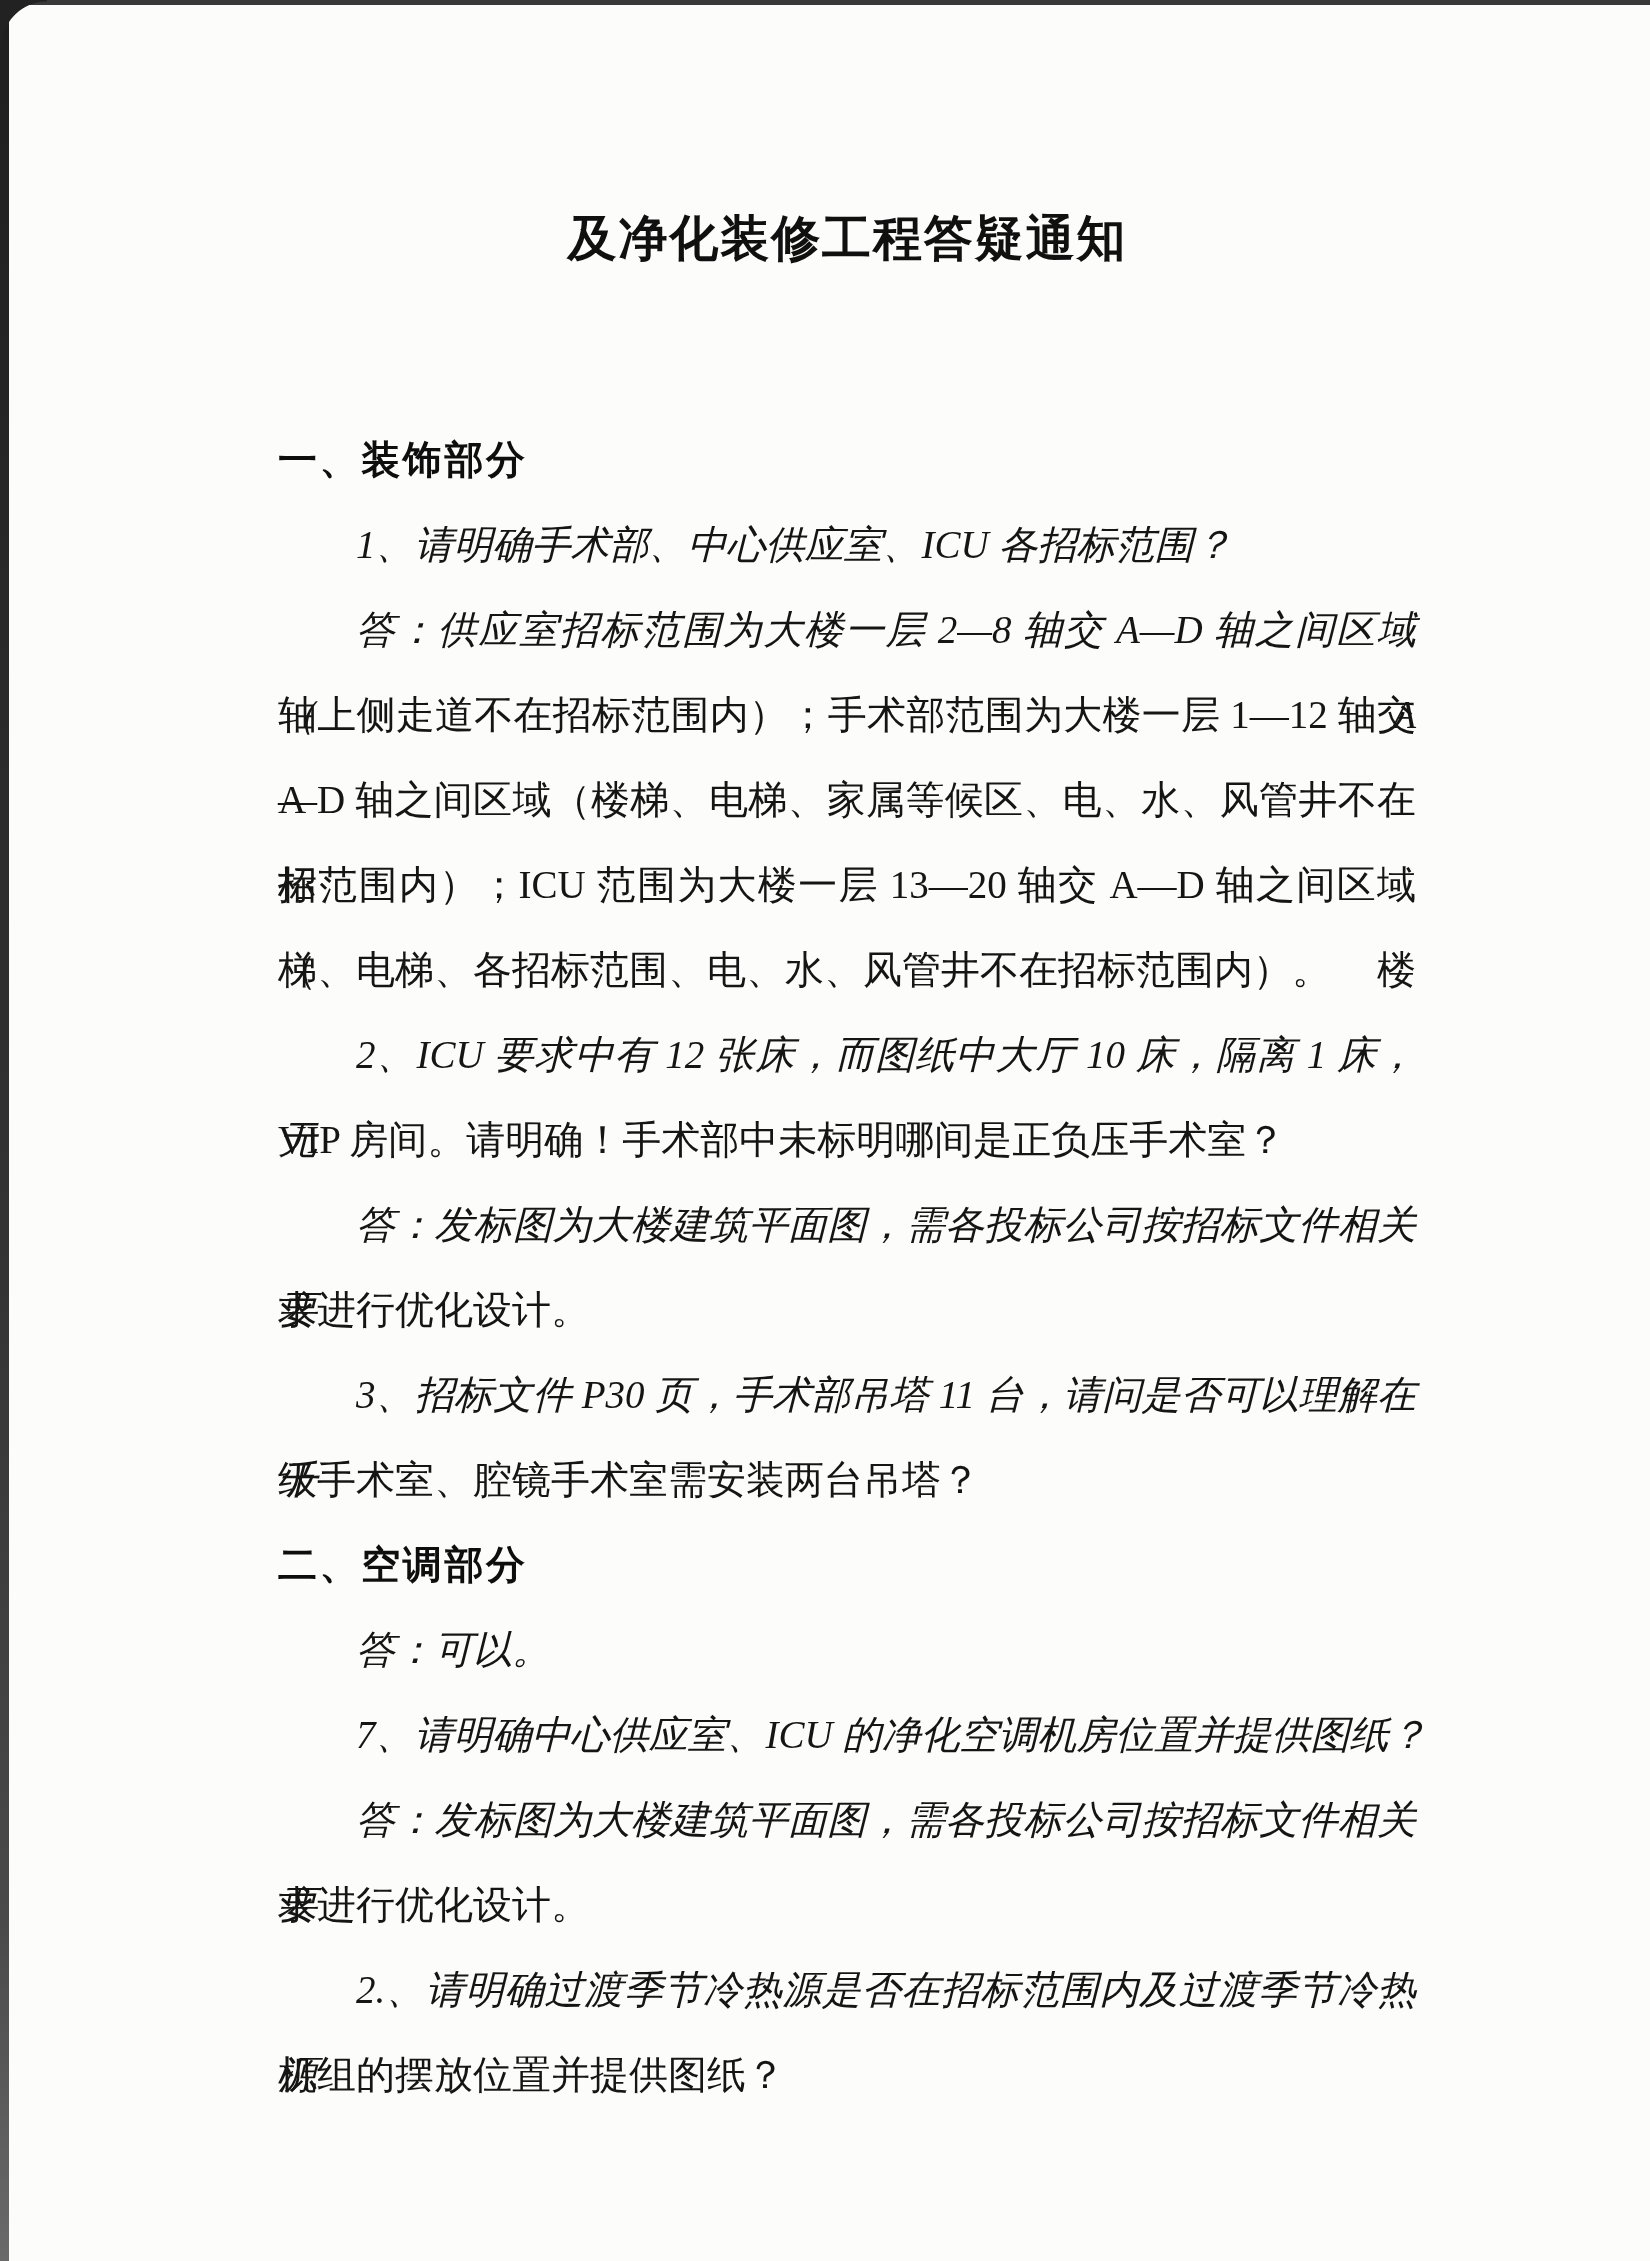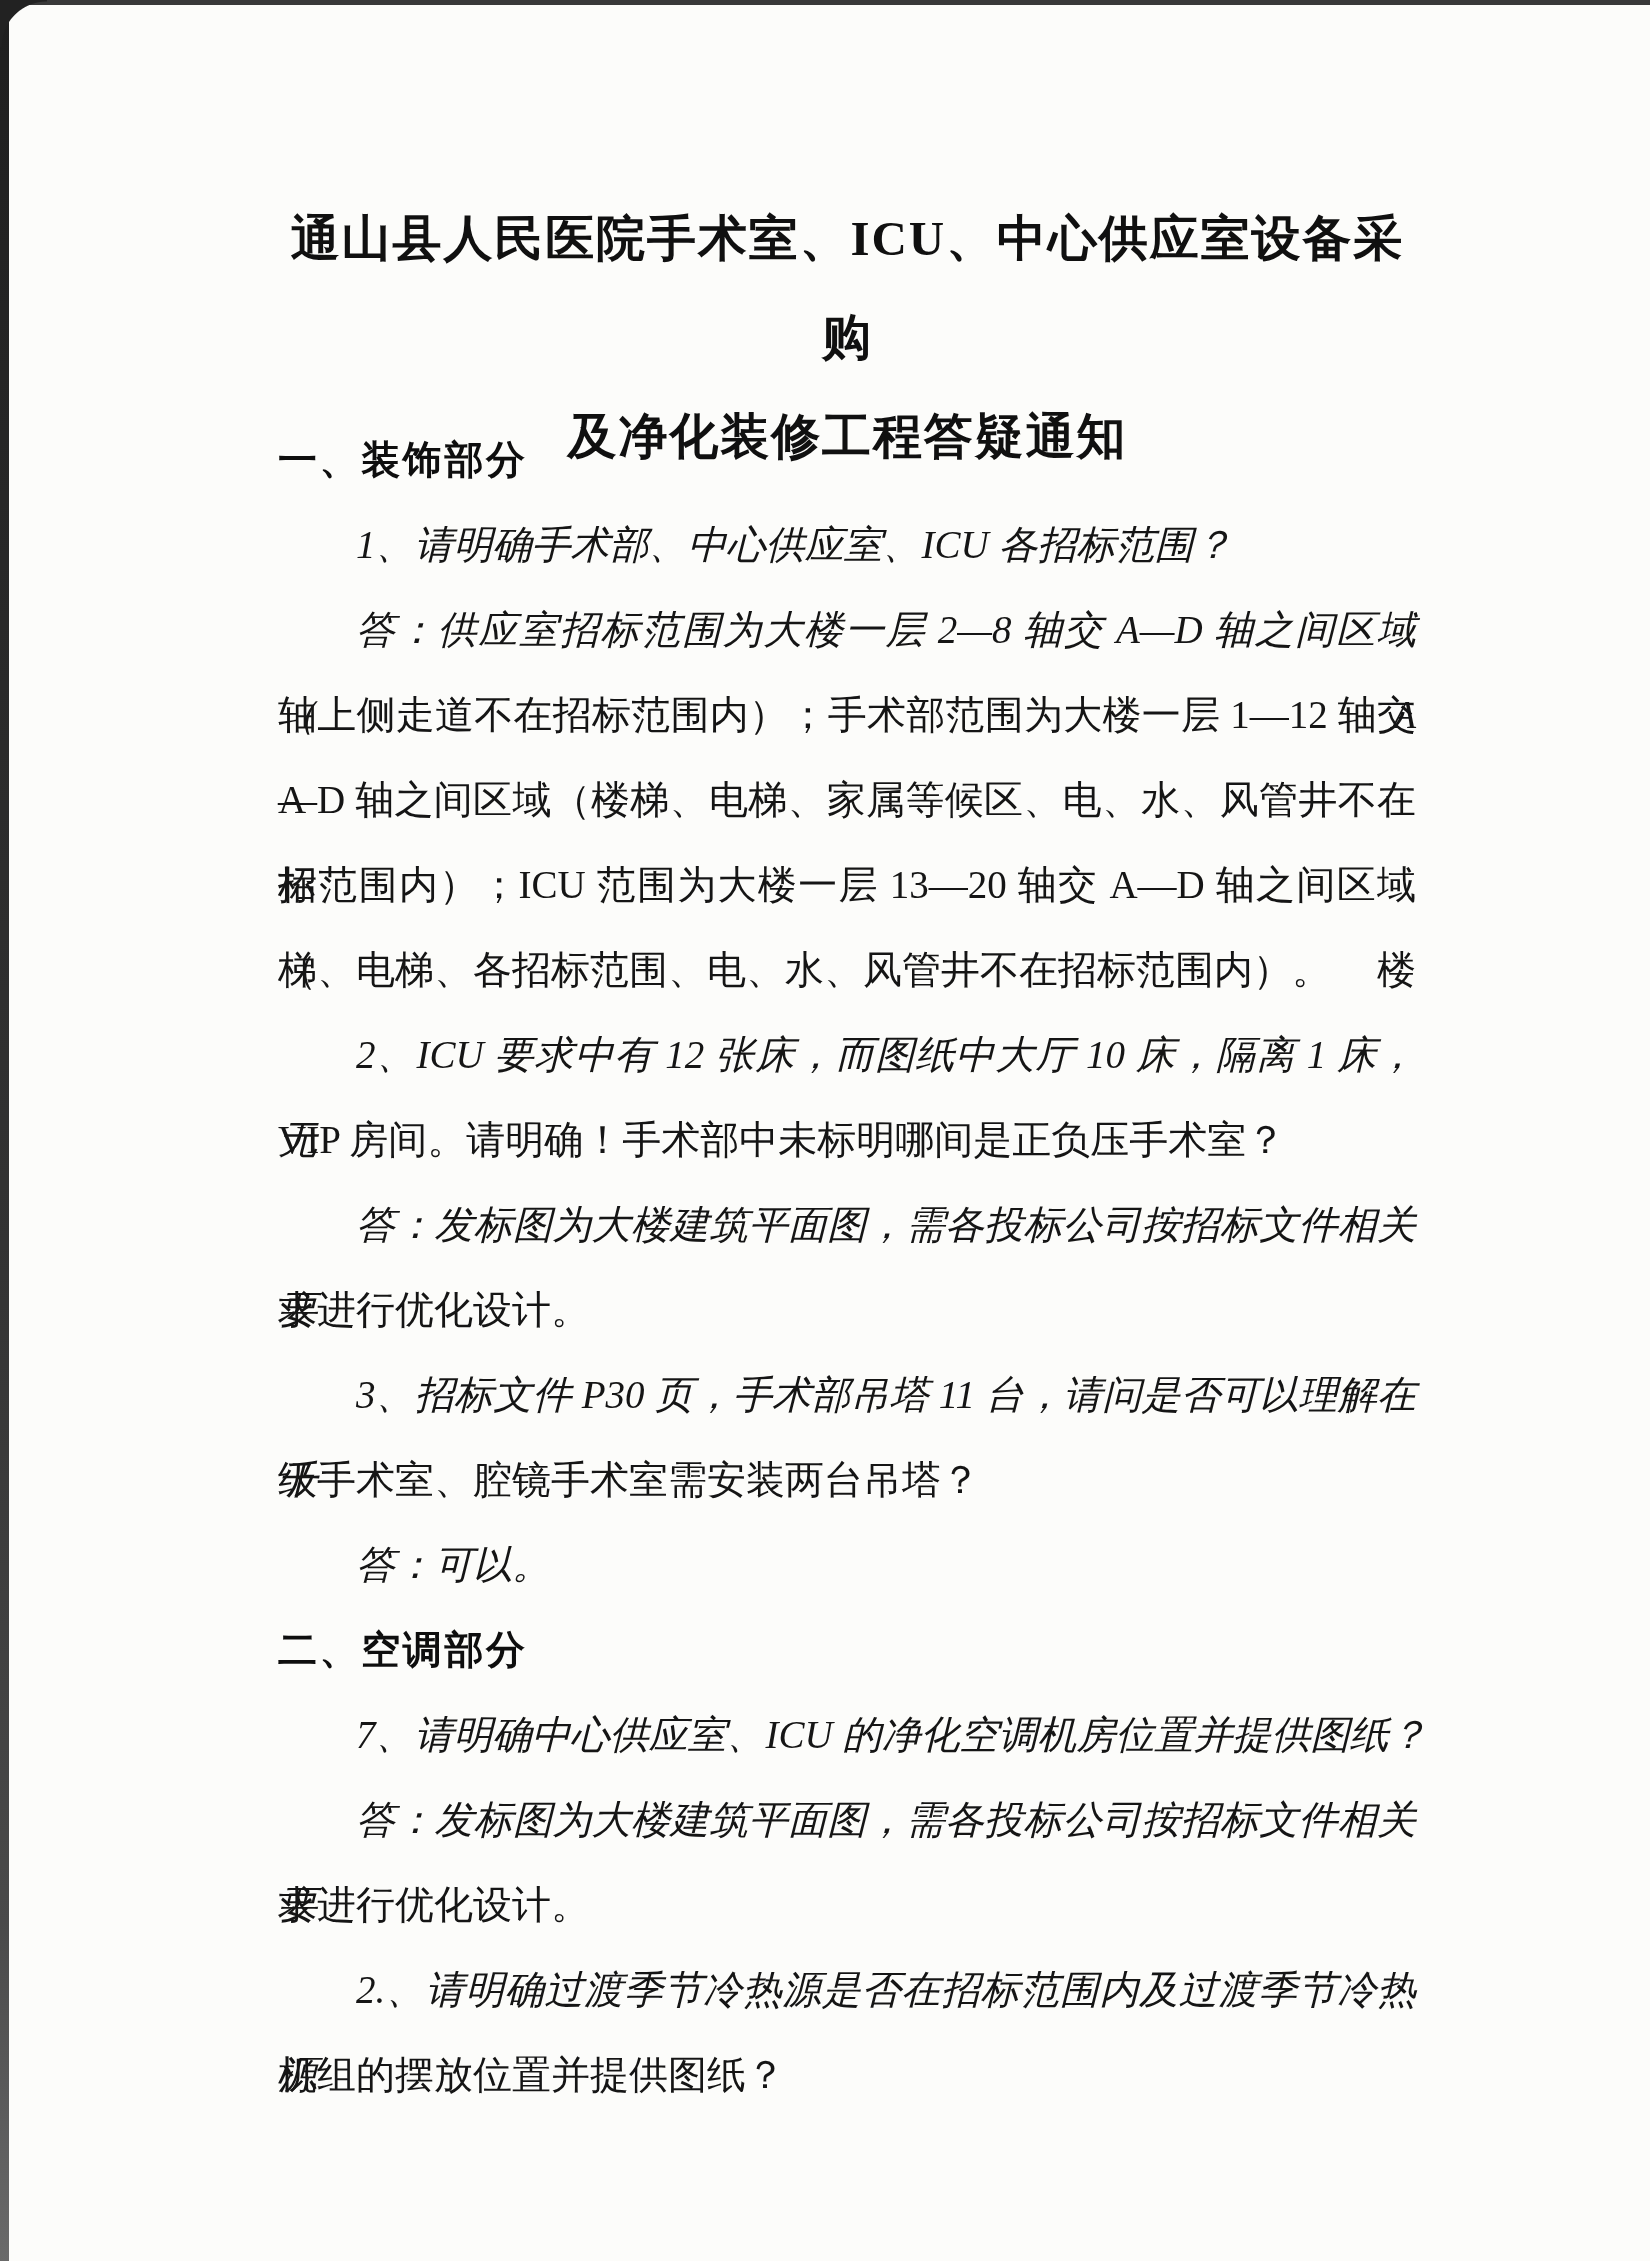--- a/index.html
+++ b/index.html
@@ -79,40 +79,39 @@
 </style>
 </head>
 <body>
 
 <div class="page">
   <div class="scan-edge-top"></div>
   <div class="scan-edge-left"></div>
   <div class="scan-corner"></div>
 
   <div class="title-block">
-    <div>通山县人民医院手术室、ICU、中心供应室设备采购</div>
     <div>及净化装修工程答疑通知</div>
   </div>
 
   <div class="doc-body">
       <div class="line bold">一、装饰部分</div>
       <div class="line indent">1、请明确手术部、中心供应室、ICU 各招标范围？</div>
       <div class="line indent justify">答：供应室招标范围为大楼一层 2—8 轴交 A—D 轴之间区域（A</div>
       <div class="line justify">轴上侧走道不在招标范围内）；手术部范围为大楼一层 1—12 轴交 A</div>
       <div class="line justify">—D 轴之间区域（楼梯、电梯、家属等候区、电、水、风管井不在招</div>
       <div class="line justify">标范围内）；ICU 范围为大楼一层 13—20 轴交 A—D 轴之间区域（楼</div>
       <div class="line">梯、电梯、各招标范围、电、水、风管井不在招标范围内）。</div>
       <div class="line indent justify">2、ICU 要求中有 12 张床，而图纸中大厅 10 床，隔离 1 床，无</div>
       <div class="line">VIP 房间。请明确！手术部中未标明哪间是正负压手术室？</div>
       <div class="line indent justify">答：发标图为大楼建筑平面图，需各投标公司按招标文件相关要</div>
       <div class="line">求进行优化设计。</div>
       <div class="line indent justify">3、招标文件 P30 页，手术部吊塔 11 台，请问是否可以理解在千</div>
       <div class="line">级手术室、腔镜手术室需安装两台吊塔？</div>
+      <div class="line bold">二、空调部分</div>
       <div class="line indent">答：可以。</div>
-      <div class="line bold">二、空调部分</div>
       <div class="line indent">7、请明确中心供应室、ICU 的净化空调机房位置并提供图纸？</div>
       <div class="line indent justify">答：发标图为大楼建筑平面图，需各投标公司按招标文件相关要</div>
       <div class="line">求进行优化设计。</div>
       <div class="line indent justify">2.、请明确过渡季节冷热源是否在招标范围内及过渡季节冷热源</div>
       <div class="line">机组的摆放位置并提供图纸？</div>
     </div>
 </div>
 
 
 </body></html>

